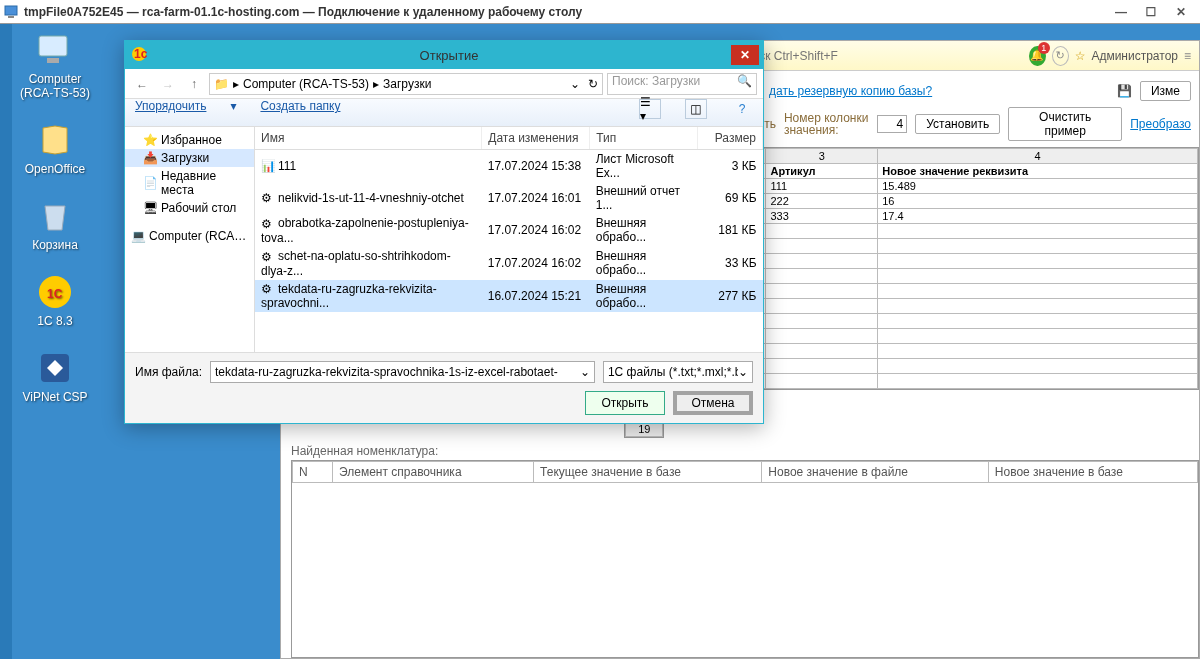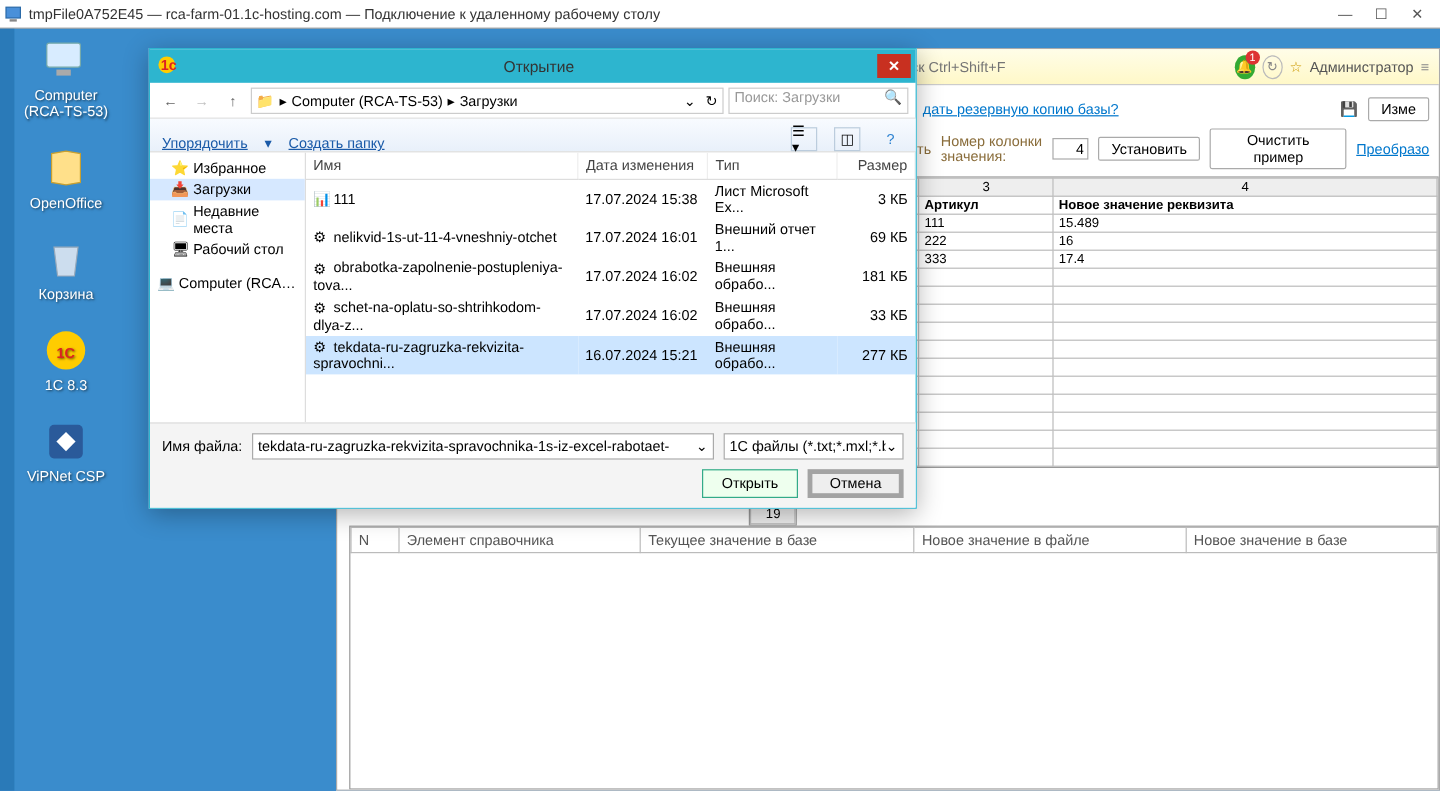--- a/index.html
+++ b/index.html
@@ -1,19 +1,19 @@
 <!DOCTYPE html>
 <html><head>
 <meta charset="utf-8">
 <style>
 * { box-sizing: border-box; margin: 0; padding: 0; font-family: "Segoe UI", Tahoma, sans-serif; font-size: 12px; }
 body { width: 1200px; height: 659px; overflow: hidden; background: #1a6bb8; position: relative; }
 
 
-.rdp-frame { position: absolute; top: 0; left: 0; right: 0; height: 24px; background: #fff; border-bottom: 1px solid #999; display: flex; align-items: center; padding: 0 4px; }
+.rdp-frame { position: absolute; top: 0; left: 0; right: 0; height: 24px; background: #fff; border-bottom: 1px solid #999; display: flex; align-items: center; padding: 0 4px; font-weight: bold; }
 .rdp-frame .ic { width: 16px; height: 16px; margin-right: 4px; }
 .rdp-frame .title { flex: 1; color: #333; }
 .rdp-frame .wbtn { width: 30px; height: 18px; display: flex; align-items: center; justify-content: center; color: #555; cursor: default; }
 
 .desktop { position: absolute; top: 24px; left: 0; right: 0; bottom: 0; background: #3a8ccc; }
 .taskbar-left { position: absolute; left: 0; top: 24px; bottom: 0; width: 12px; background: #2a7ab8; }
 .icon-col { position: absolute; top: 30px; left: 20px; width: 70px; }
 .deskicon { width: 70px; text-align: center; margin-bottom: 20px; color: #fff; font-size: 11px; text-shadow: 1px 1px 2px rgba(0,0,0,.6); cursor: default; }
 .deskicon .ic { width: 40px; height: 40px; margin: 0 auto 2px; display: flex; align-items: center; justify-content: center; }
 
@@ -46,21 +46,21 @@
 
 
 .dlg { position: absolute; top: 40px; left: 124px; width: 640px; height: 384px; background: #fff; border: 1px solid #2db5cf; box-shadow: 0 4px 20px rgba(0,0,0,.3); display: flex; flex-direction: column; }
 .dlg-title { height: 28px; background: #2db5cf; display: flex; align-items: center; padding: 0 0 0 6px; color: #333; }
 .dlg-title .t { flex: 1; text-align: center; font-size: 13px; padding-left: 20px; }
 .dlg-title .close { width: 28px; height: 20px; background: #c83020; color: #fff; display: flex; align-items: center; justify-content: center; font-weight: bold; margin-right: 4px; }
 .dlg-nav { height: 30px; border-bottom: 1px solid #ddd; display: flex; align-items: center; padding: 0 6px; gap: 4px; }
 .dlg-nav .nbtn { width: 22px; height: 22px; border: 1px solid transparent; display: flex; align-items: center; justify-content: center; color: #666; }
 .dlg-nav .path { flex: 1; border: 1px solid #ccc; height: 22px; display: flex; align-items: center; padding: 0 4px; gap: 4px; }
 .dlg-nav .search { width: 150px; border: 1px solid #ccc; height: 22px; padding: 0 4px; color: #999; display: flex; }
-.dlg-tools { height: 28px; background: linear-gradient(#f8fbff,#e8f0fa); border-bottom: 1px solid #ddd; display: flex; align-items: flex-end; padding: 0 10px; gap: 14px; }
+.dlg-tools { height: 28px; background: linear-gradient(#f8fbff,#e8f0fa); border-bottom: 1px solid #ddd; display: flex; align-items: flex-start; padding: 0 10px; gap: 24px; }
 .dlg-tools a { color: #1a5aa8; }
 .dlg-tools .sp { flex: 1; }
 .dlg-tools .tb { width: 22px; height: 20px; border: 1px solid #bcd; display: flex; align-items: center; justify-content: center; }
 .dlg-body { flex: 1; display: flex; overflow: hidden; }
 .dlg-side { width: 130px; border-right: 1px solid #ddd; padding: 4px 0; }
 .dlg-side .item { padding: 2px 6px 2px 18px; display: flex; align-items: center; gap: 4px; cursor: default; }
 .dlg-side .item.sel { background: #d6e8ff; }
 .dlg-side .item .ic { width: 14px; height: 14px; }
 .dlg-files { flex: 1; overflow: hidden; }
 .dlg-files table { width: 100%; border-collapse: collapse; }
@@ -291,20 +291,21 @@
           <tr>
                 <td class="rowhdr">18</td>
               </tr>
           <tr>
                 <td class="rowhdr">19</td>
               </tr>
         </tbody>
           </table>
       </div>
     </div>
+    <div class="sec-label">Найденная номенклатура:</div>
     <div class="res-table">
       <table>
         <tbody>
             <tr>
           <th style="width:40px">N</th>
           <th>Элемент справочника</th>
           <th>Текущее значение в базе</th>
           <th>Новое значение в файле</th>
           <th>Новое значение в базе</th>
         </tr>

